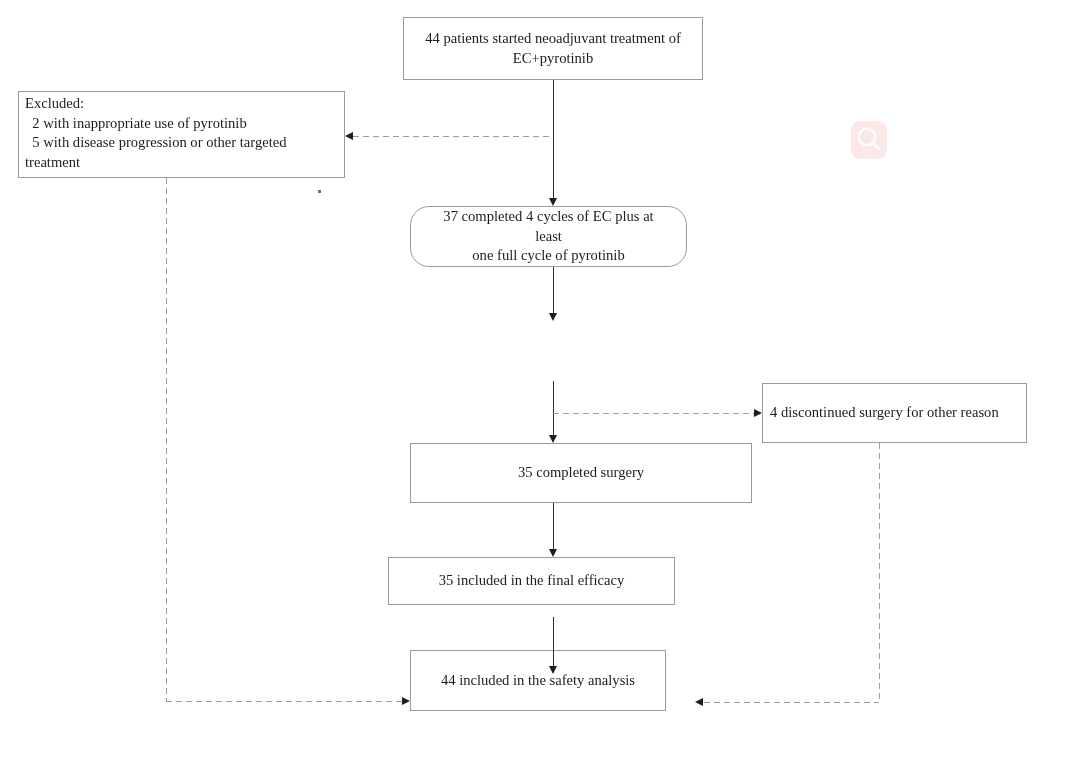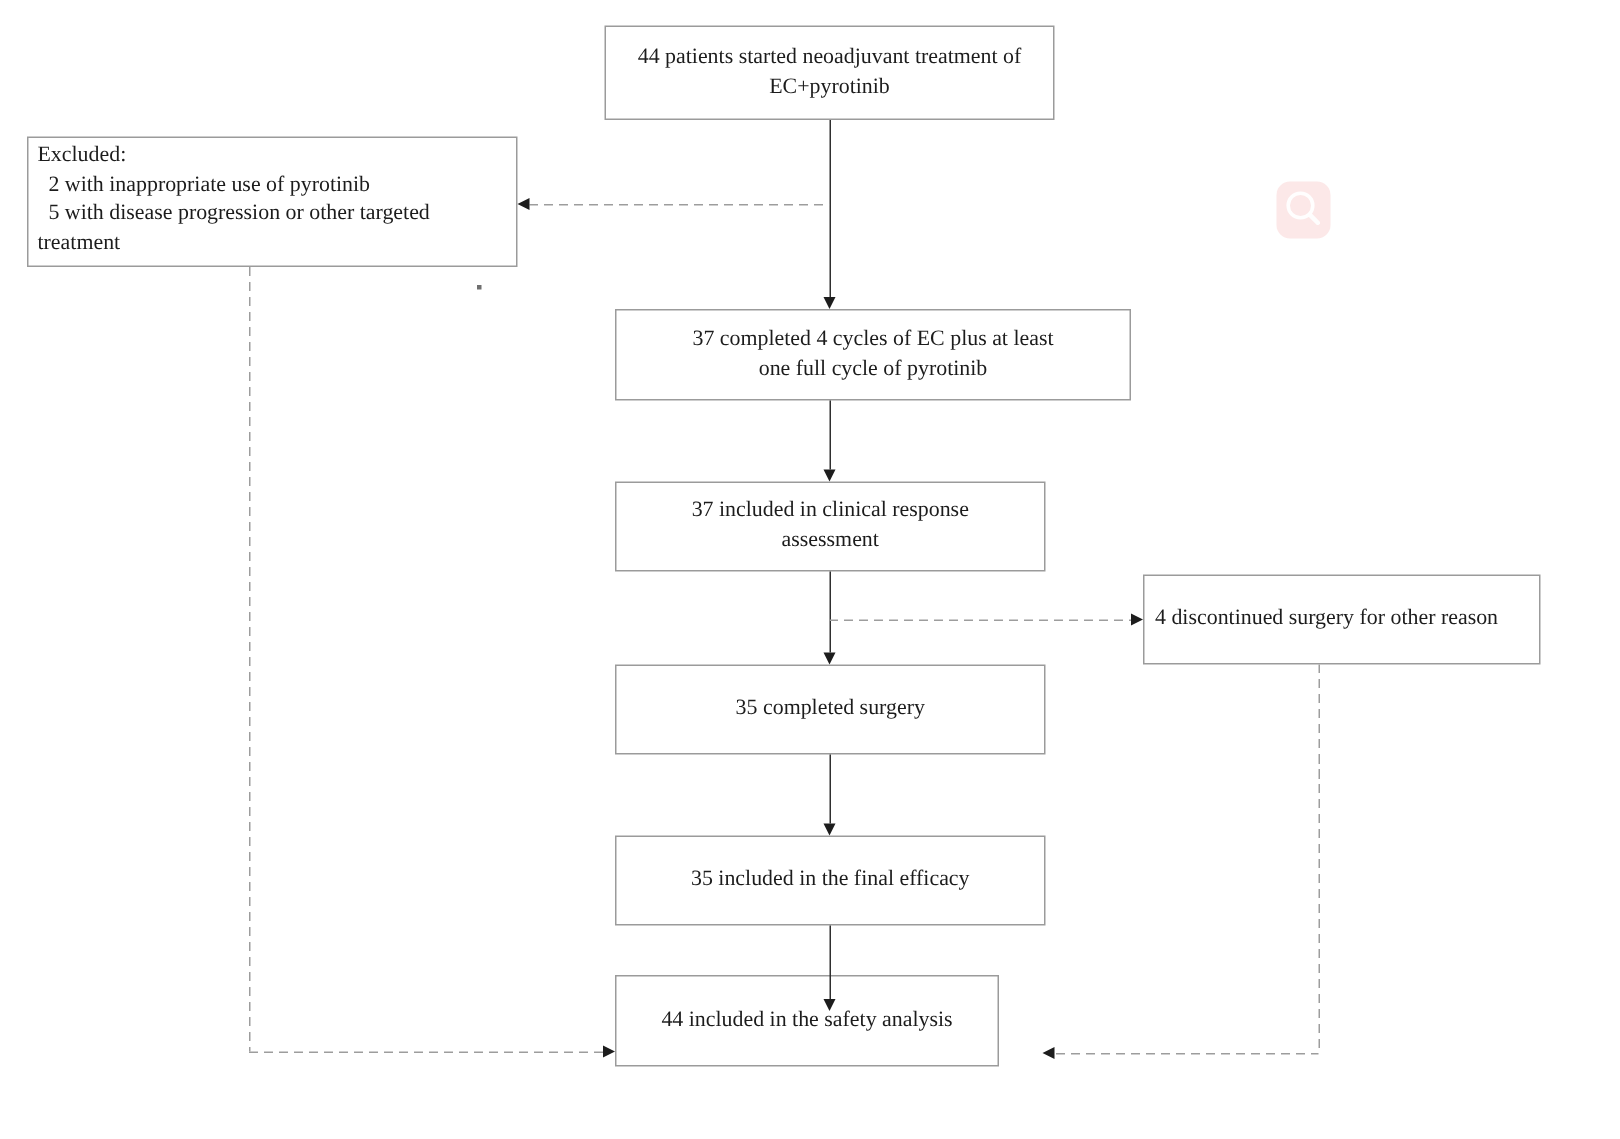--- a/index.html
+++ b/index.html
@@ -68,31 +68,29 @@
 <div class="canvas">
 
   <div class="node" style="left:403px; top:17px; width:300px; height:63px;">44 patients started neoadjuvant treatment of
 EC+pyrotinib</div>
 
   <div class="node top-left" style="left:18px; top:91px; width:327px; height:87px;">Excluded:
   2 with inappropriate use of pyrotinib
   5 with disease progression or other targeted
 treatment</div>
 
-  <div class="node" style="left:410px; top:206px; width:344px; height:61px;">37 completed 4 cycles of EC plus at least
+  <div class="node" style="left:410px; top:206px; width:277px; height:61px;border-radius:19px;">37 completed 4 cycles of EC plus at least
 one full cycle of pyrotinib</div>
 
-  <div class="node" style="left:410px; top:321px; width:287px; height:60px;">37 included in clinical response
-assessment</div>
 
   <div class="node mid-left" style="left:762px; top:383px; width:265px; height:60px;">4 discontinued surgery for other reason</div>
 
-  <div class="node" style="left:410px; top:443px; width:287px; height:60px;">35 completed surgery</div>
+  <div class="node" style="left:410px; top:443px; width:342px; height:60px;">35 completed surgery</div>
 
-  <div class="node" style="left:410px; top:557px; width:287px; height:60px;">35 included in the final efficacy</div>
+  <div class="node" style="left:388px; top:557px; width:287px; height:48px;">35 included in the final efficacy</div>
 
   <div class="node" style="left:410px; top:650px; width:256px; height:61px;">44 included in the safety analysis</div>
 
   <div class="solid-v" style="left:553px; top:80px;  height:118px;"></div>
   <div class="ah down" style="left:549px; top:198px;"></div>
 
   <div class="solid-v" style="left:553px; top:267px; height:46px;"></div>
   <div class="ah down" style="left:549px; top:313px;"></div>
 
   <div class="solid-v" style="left:553px; top:381px; height:54px;"></div>

